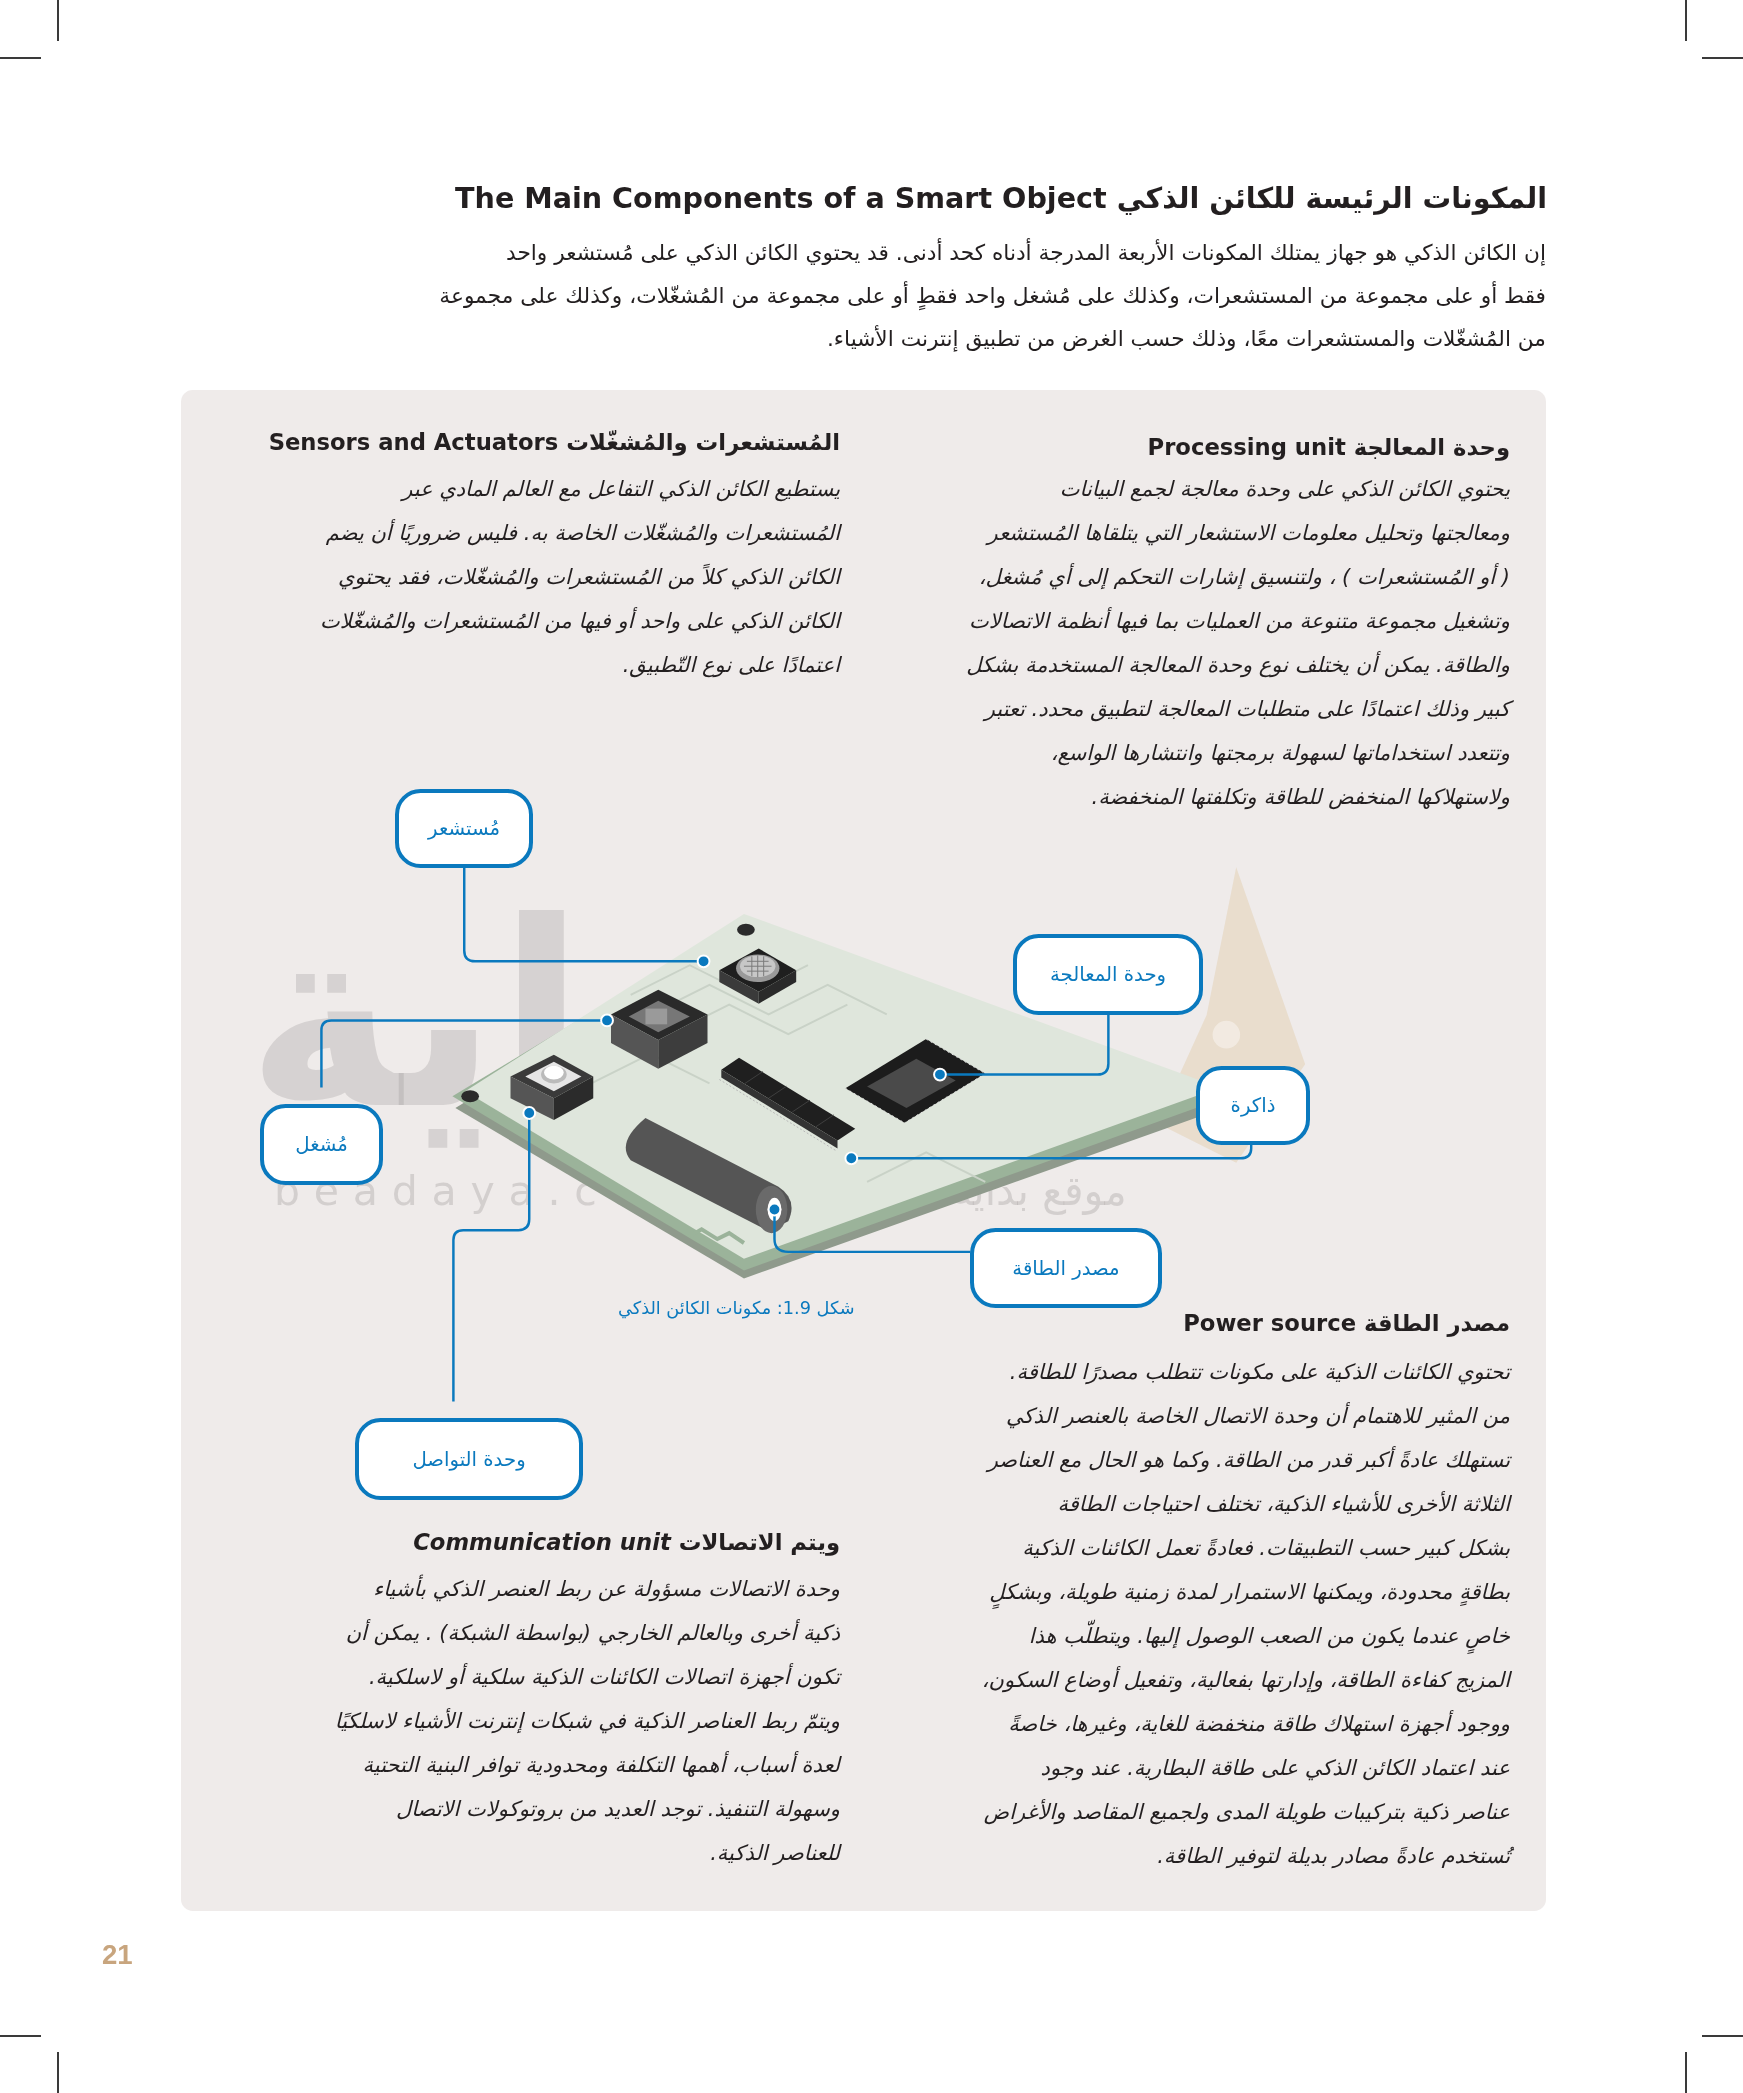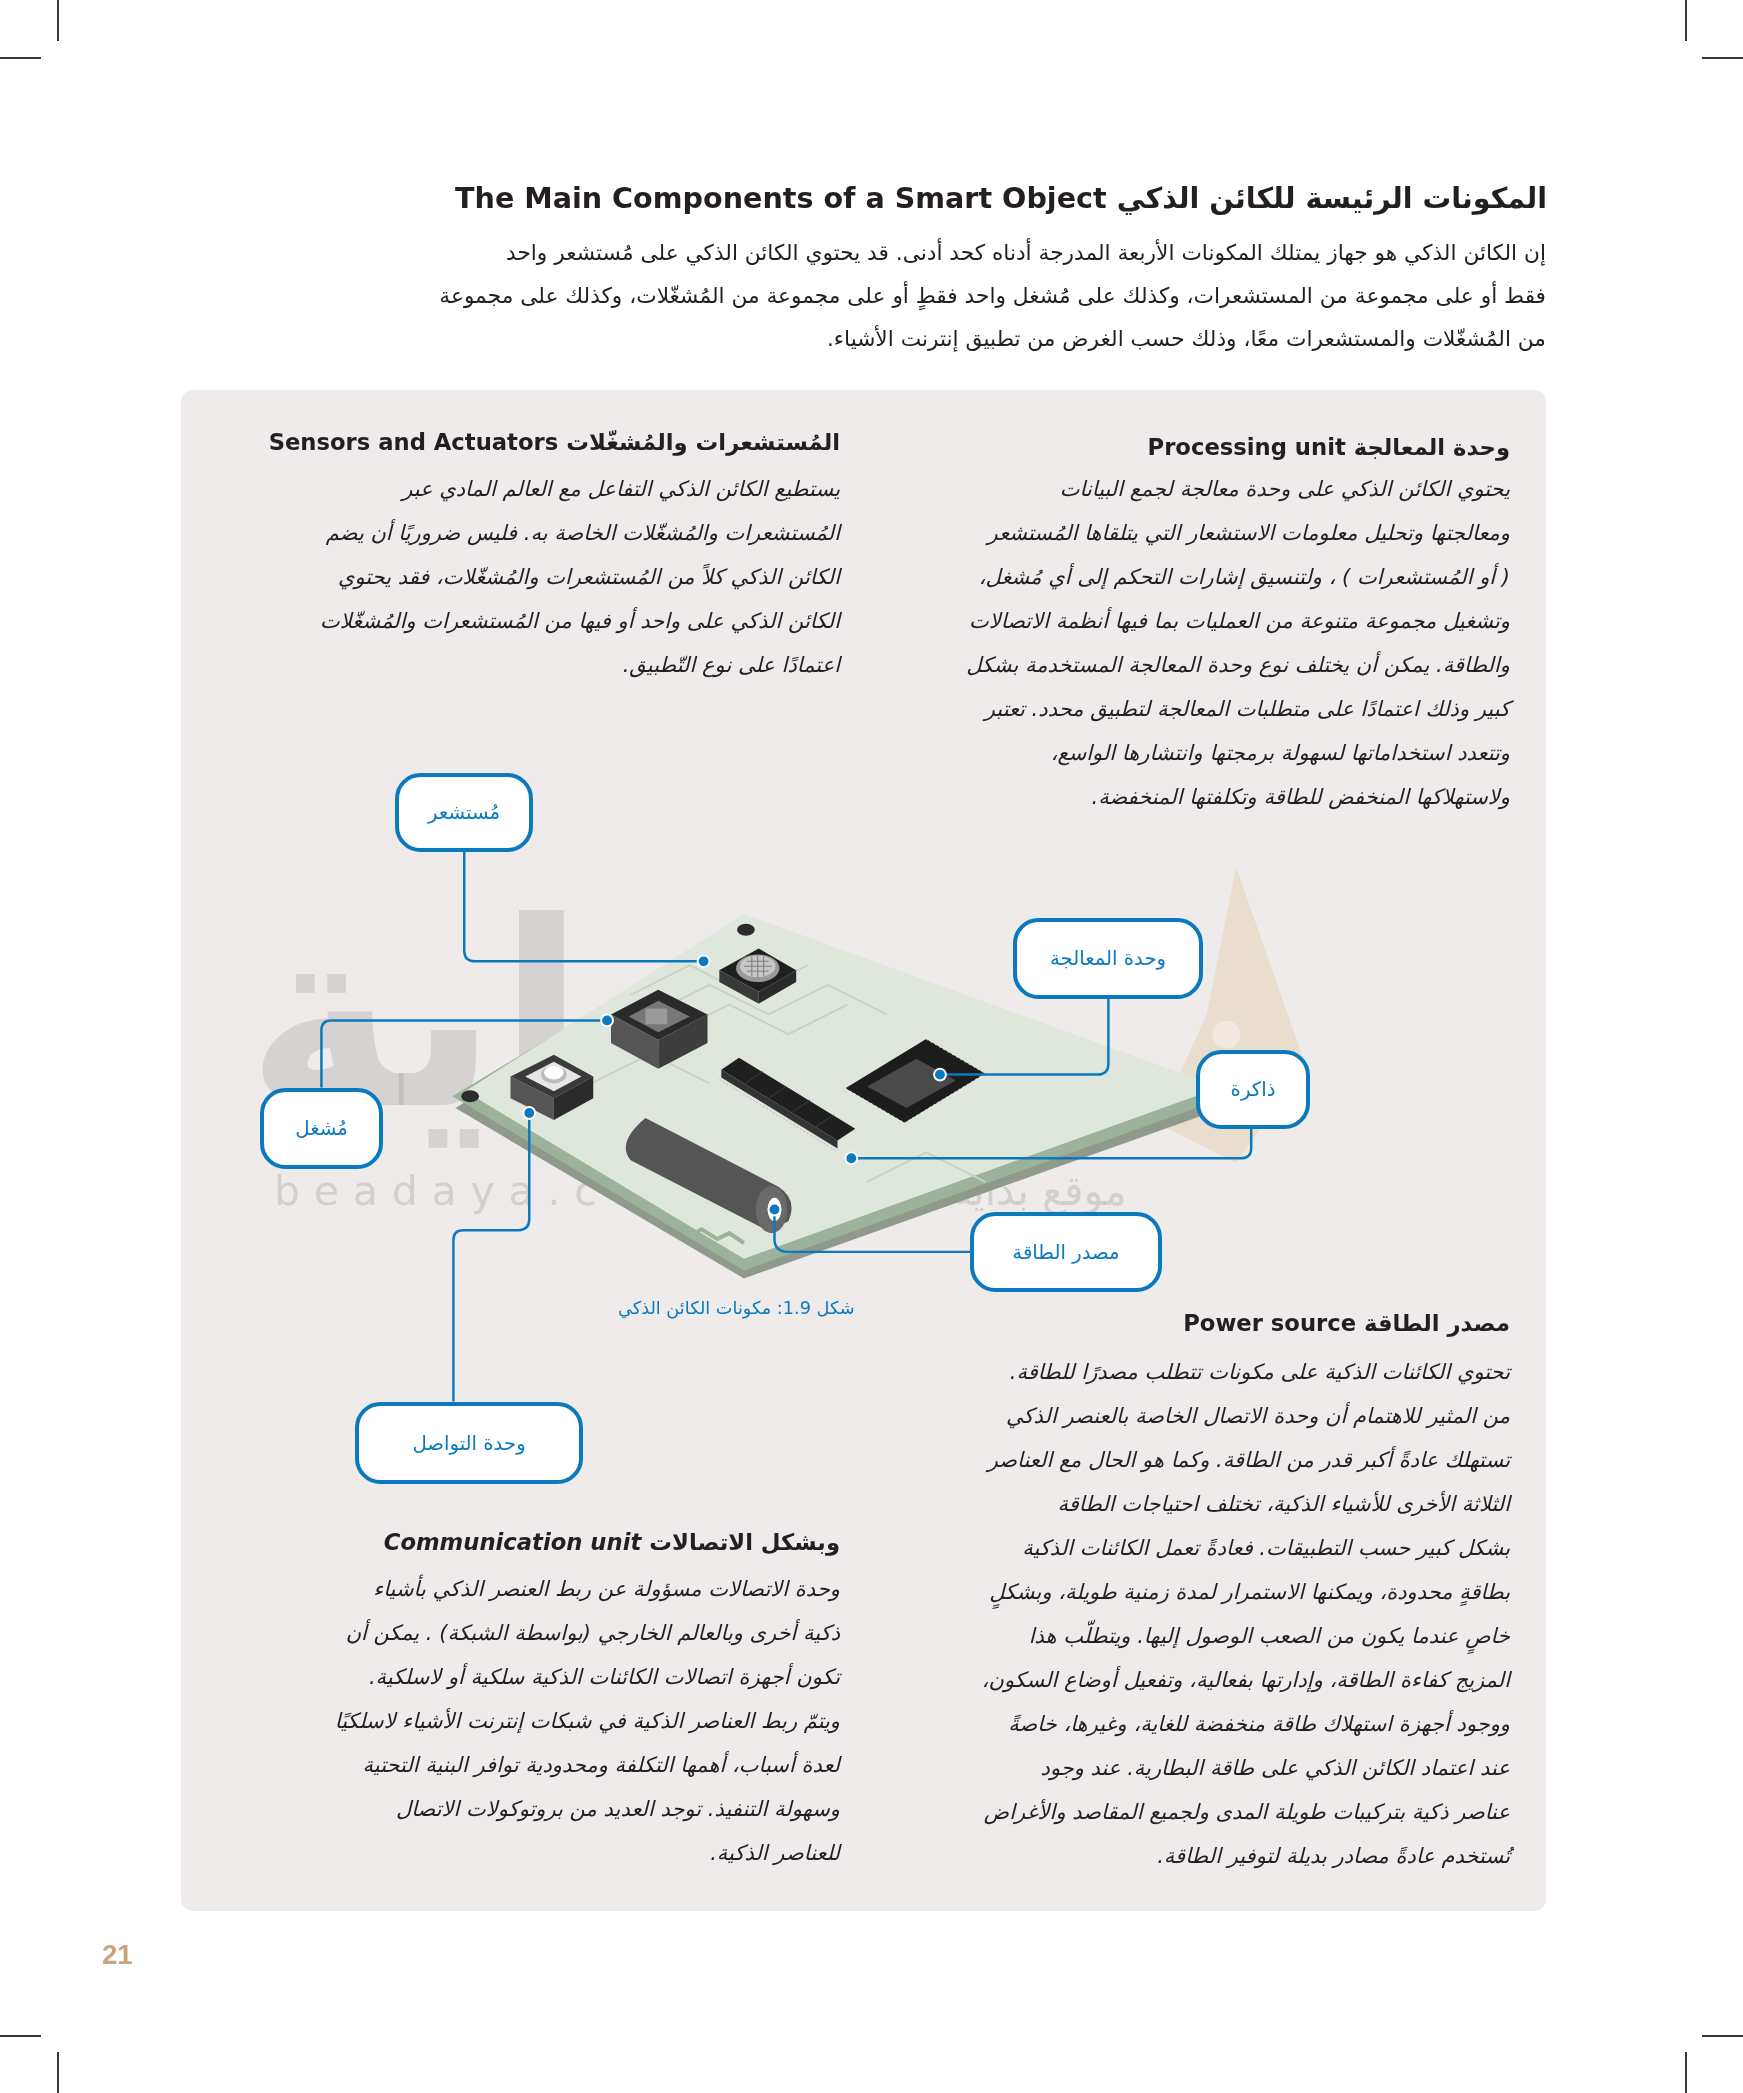--- a/index.html
+++ b/index.html
@@ -6,21 +6,21 @@
   body { width:1744px; height:2093px; position:relative; overflow:hidden; font-family:"DejaVu Sans", sans-serif; color:#231f20; }
   .abs { position:absolute; }
   .crop { position:absolute; background:#3a3a3a; }
   .title { position:absolute; left:296px; top:177px; width:1251px; text-align:right; direction:rtl; font-family:"DejaVu Sans", sans-serif; font-weight:bold; font-size:28.6px; line-height:43px; white-space:nowrap; }
   .intro { position:absolute; left:236px; top:231px; width:1310px; direction:rtl; text-align:justify; text-align-last:right; font-size:21.7px; line-height:43px; }
   .intro p { margin:0; white-space:nowrap; text-align:right; }
   .panel { position:absolute; left:181px; top:390px; width:1365px; height:1521px; background:#efebea; border-radius:11.8px; }
   .sec-h { position:absolute; direction:rtl; text-align:right; font-weight:bold; font-size:22.7px; line-height:35px; white-space:nowrap; }
   .sec-b { position:absolute; direction:rtl; text-align:right; font-size:21px; line-height:44px;font-style:italic; }
   .sec-b p { margin:0; white-space:nowrap; }
-  .callout { position:absolute; box-sizing:border-box; border:4.9px solid #0a79be; background:#ffffff; border-radius:25.6px; display:flex; align-items:center; justify-content:center; color:#0a79be; font-size:19.7px; direction:rtl; box-shadow:0 0 0 2px #ffffff inset; }
+  .callout { position:absolute; box-sizing:border-box; border:4.9px solid #0a79be; background:#ffffff; border-radius:25.6px; display:flex; align-items:center; justify-content:center; color:#0a79be; font-size:19.7px; direction:rtl; box-shadow:0 0 0 2px #ffffff inset;margin-top:16px; }
   .caption { position:absolute; color:#0a79be; font-size:17.7px; direction:rtl; white-space:nowrap; }
   .wm { position:absolute; color:rgba(160,156,156,0.35); white-space:nowrap; pointer-events:none; }
   .pagenum { position:absolute; left:102px; top:1939px; font-size:27.6px; font-weight:bold; color:#c8a57e; font-family:"Liberation Sans", sans-serif; }
   svg { position:absolute; left:0; top:0; overflow:visible; }
 </style>
 </head>
 <body>
 
 <div class="crop" style="left:57px;top:0;width:2px;height:41px;"></div>
 <div class="crop" style="left:0;top:57px;width:41px;height:2px;"></div>
@@ -218,21 +218,21 @@
   <p>بطاقةٍ محدودة، ويمكنها الاستمرار لمدة زمنية طويلة، وبشكلٍ</p>
   <p>خاصٍ عندما يكون من الصعب الوصول إليها. ويتطلّب هذا</p>
   <p>المزيج كفاءة الطاقة، وإدارتها بفعالية، وتفعيل أوضاع السكون،</p>
   <p>ووجود أجهزة استهلاك طاقة منخفضة للغاية، وغيرها، خاصةً</p>
   <p>عند اعتماد الكائن الذكي على طاقة البطارية. عند وجود</p>
   <p>عناصر ذكية بتركيبات طويلة المدى ولجميع المقاصد والأغراض</p>
   <p>تُستخدم عادةً مصادر بديلة لتوفير الطاقة.</p>
 </div>
 
 <div class="sec-h" style="right:904px;top:1525px;">
-  <span>وبشكل الاتصالات</span>
+  <span>ويتم الاتصالات</span>
   <span style="unicode-bidi:isolate;direction:ltr;font-style:italic;">Communication unit</span>
 </div>
 <div class="sec-b" style="right:904px;top:1567px;width:630px;">
   <p>وحدة الاتصالات مسؤولة عن ربط العنصر الذكي بأشياء</p>
   <p>ذكية أخرى وبالعالم الخارجي (بواسطة الشبكة) . يمكن أن</p>
   <p>تكون أجهزة اتصالات الكائنات الذكية سلكية أو لاسلكية.</p>
   <p>ويتمّ ربط العناصر الذكية في شبكات إنترنت الأشياء لاسلكيًا</p>
   <p>لعدة أسباب، أهمها التكلفة ومحدودية توافر البنية التحتية</p>
   <p>وسهولة التنفيذ. توجد العديد من بروتوكولات الاتصال</p>
   <p>للعناصر الذكية.</p>

